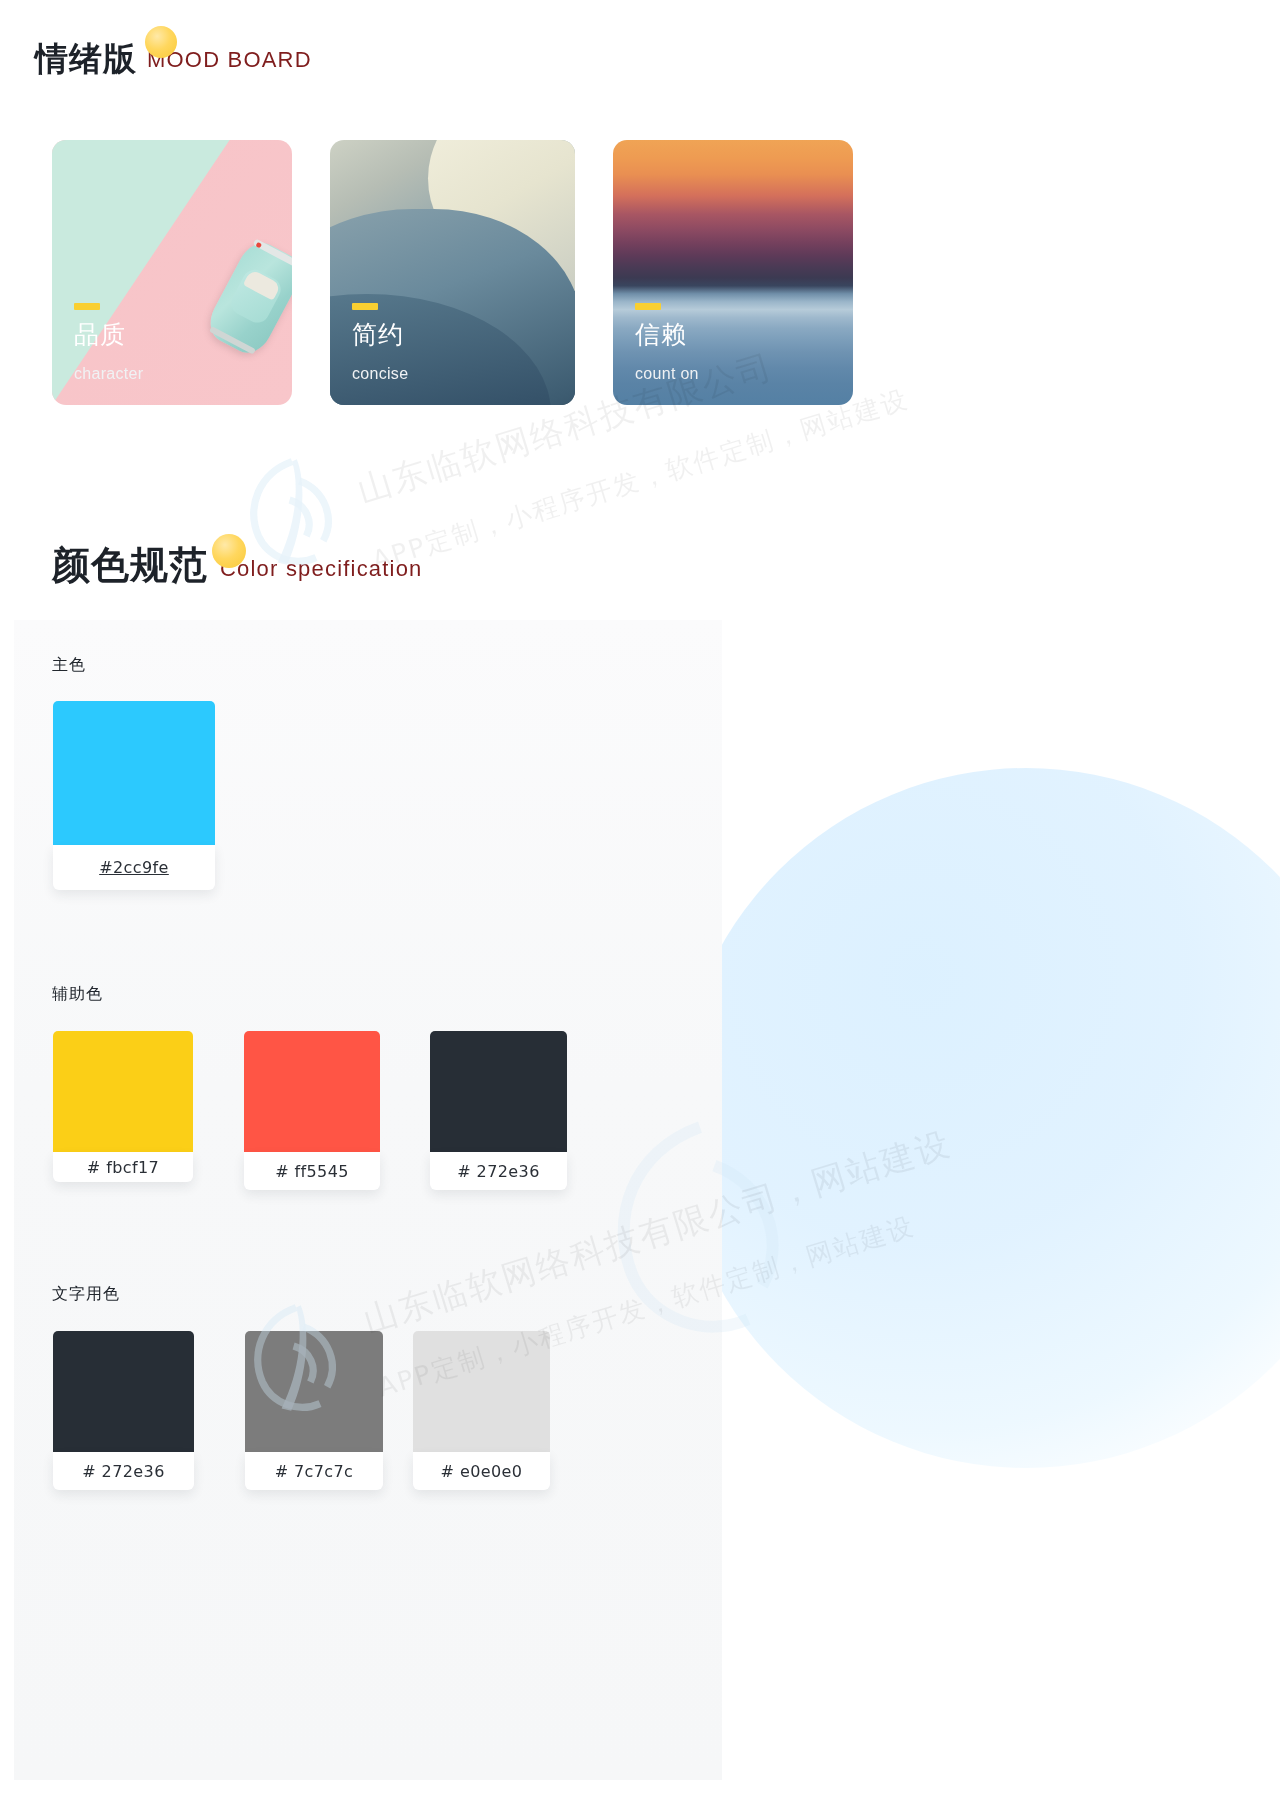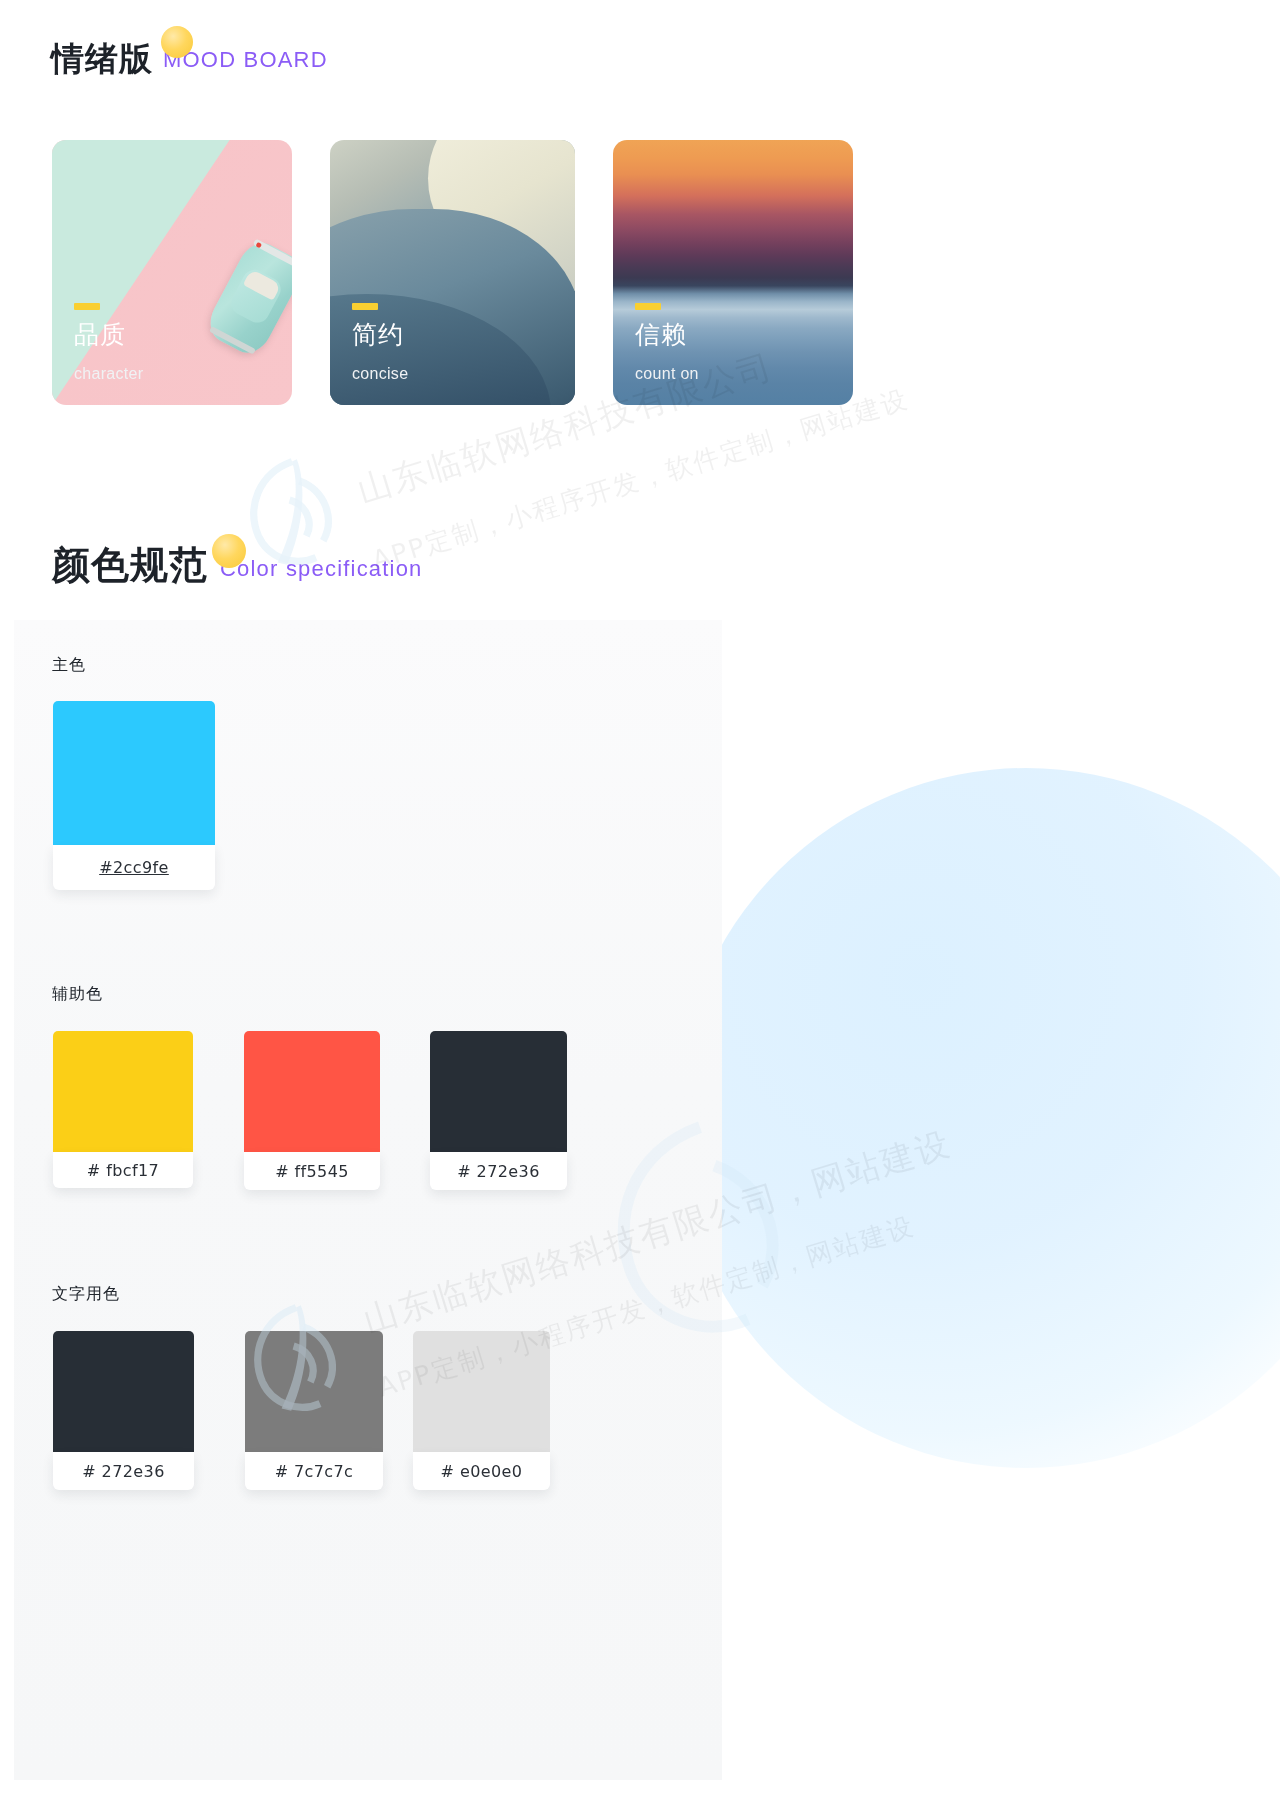--- a/index.html
+++ b/index.html
@@ -25,23 +25,23 @@
         pointer-events:none; z-index: 6; font-family:"DejaVu Sans", sans-serif; }
   .wm-logo { position:absolute; pointer-events:none; z-index:5; opacity:.5; }
 
   
   .sec-head { position:absolute; display:flex; align-items:flex-end; z-index:3; }
   .sec-head .cn { font-size:34px; font-weight:bold; color:#1d2229; letter-spacing:1px;
                   font-family:"DejaVu Sans","Liberation Sans",sans-serif; position:relative; z-index:3; line-height:1; }
   .sec-head .dot { position:absolute; border-radius:50%;
                    background: radial-gradient(circle at 38% 32%, #ffe9a8 0%, #ffd75e 45%, #f9c938 100%);
                    z-index:2; }
-  .sec-head .en { color:#8b5cf6; letter-spacing:1.2px; line-height:1; }
-
-  #head-mood { left:51px; top:42px; }
+  .sec-head .en { color:#7f1d1d; letter-spacing:1.2px; line-height:1; }
+
+  #head-mood { left:35px; top:42px; }
   #head-mood .cn { font-size:33px; }
   #head-mood .dot { width:32px; height:32px; left:110px; top:-16px; }
   #head-mood .en { font-size:22px; margin-left:10px; position:relative; top:-4px; }
 
   #head-color { left:52px; top:546px; }
   #head-color .cn { font-size:38px; }
   #head-color .dot { width:34px; height:34px; left:160px; top:-12px; }
   #head-color .en { font-size:22px; margin-left:12px; position:relative; top:-4px; }
 
   
@@ -179,21 +179,21 @@
   <div class="grp-label" style="left:52px; top:655px;">主色</div>
   <div class="swatch" style="left:53px; top:701px; width:162px;">
     <div class="chip" style="height:144px; background:#2cc9fe;"></div>
     <div class="tag" style="height:45px;text-decoration:underline;">#2cc9fe</div>
   </div>
 
   <div class="grp-label" style="left:52px; top:984px;">辅助色</div>
 
   <div class="swatch" style="left:53px; top:1031px; width:140px;">
     <div class="chip" style="height:121px; background:#fbcf17;"></div>
-    <div class="tag" style="height:36px;"># fbcf17</div>
+    <div class="tag" style="height:30px;"># fbcf17</div>
   </div>
   <div class="swatch" style="left:244px; top:1031px; width:136px;">
     <div class="chip" style="height:121px; background:#ff5545;"></div>
     <div class="tag" style="height:38px;"># ff5545</div>
   </div>
   <div class="swatch" style="left:430px; top:1031px; width:137px;">
     <div class="chip" style="height:121px; background:#272e36;"></div>
     <div class="tag" style="height:38px;"># 272e36</div>
   </div>
 

